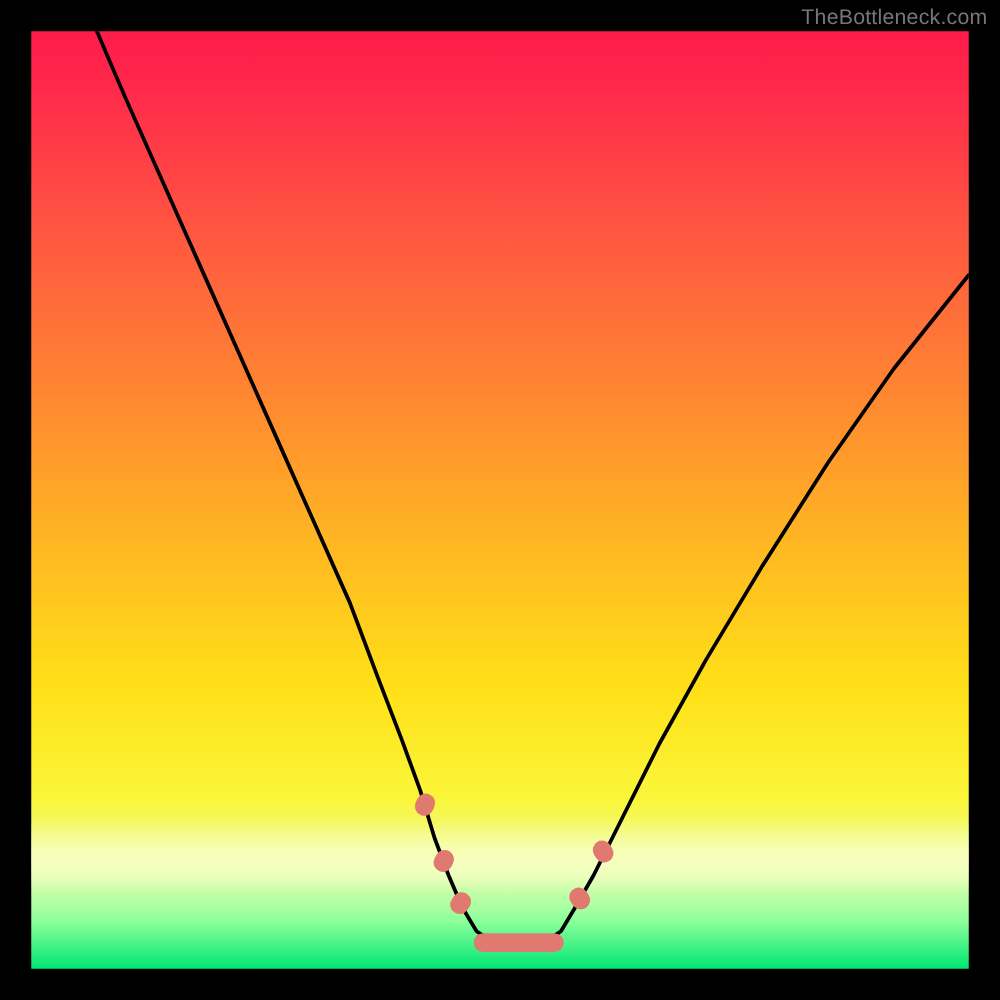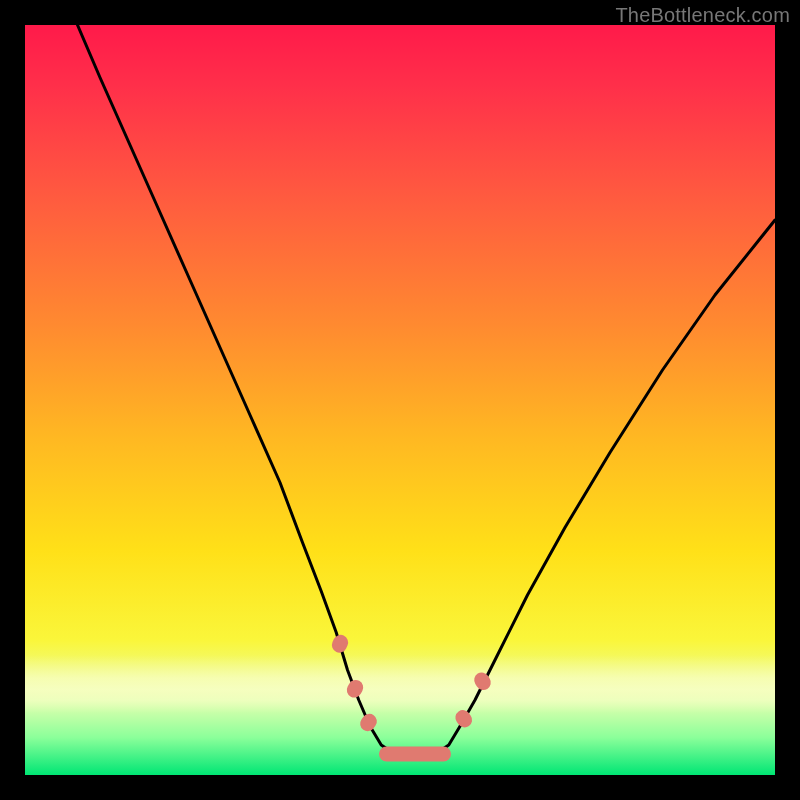--- a/index.html
+++ b/index.html
@@ -52,21 +52,21 @@
       rgba(255,255,220,0.5) 40%,
       rgba(255,255,220,0.55) 60%,
       rgba(255,255,210,0) 100%
     );
   }
   .watermark {
     position: absolute;
     top: 4px;
     right: 10px;
     color: #777;
-    font-size: 20px;
+    font-size: 17px;
     letter-spacing: 0.2px;
     font-weight: 500;
   }
   svg.plot {
     position: absolute;
     top: 25px;
     left: 25px;
     width: 750px;
     height: 750px;
   }

